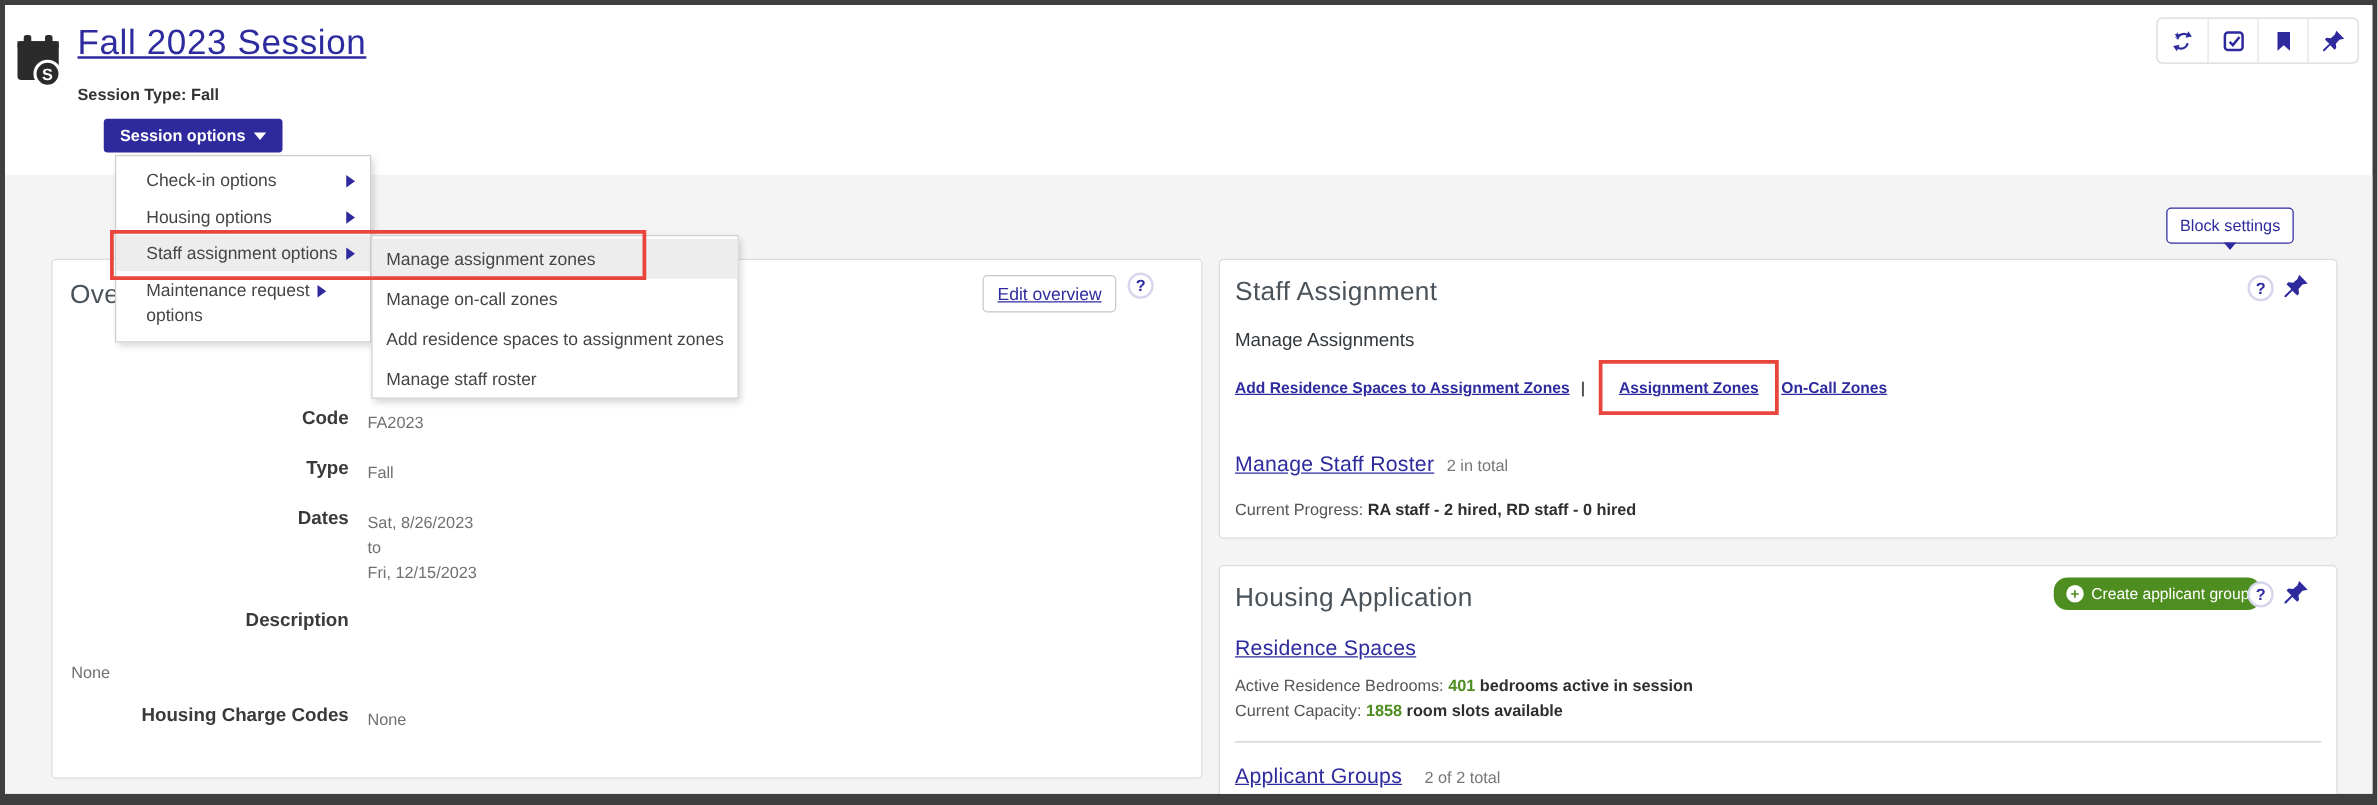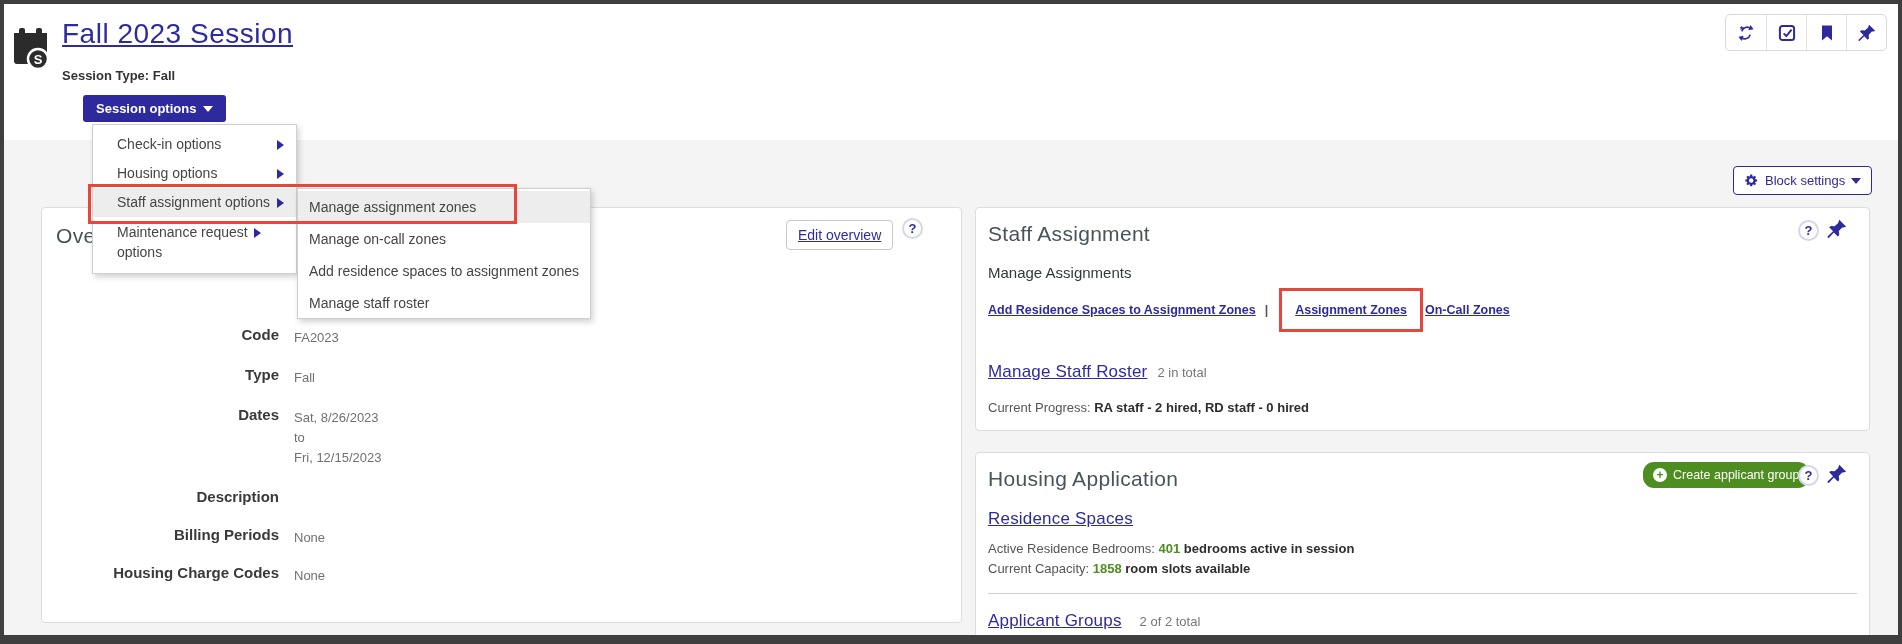--- a/index.html
+++ b/index.html
@@ -30,21 +30,21 @@
     border:1px solid #d9d9d9; border-radius:5px; background:#fff; overflow:hidden;
   }
   .icon-cell { width:40px; display:flex; align-items:center; justify-content:center; border-left:1px solid #e3e3e3; cursor:pointer; }
   .icon-cell:first-child { border-left:none; }
   .icon-cell svg { width:20px; height:20px; }
 
   
   .btn-outline {
     position:absolute; left:1729px; top:162px; height:29px; background:#fff; color:#2e2a9e;
     font-size:13px; border:1px solid #2e2a9e; border-radius:4px; padding:0 10px;
-    display:flex; align-items:center; gap:6px; cursor:pointer;
+    display:flex; align-items:center; gap:6px; cursor:pointer;flex-direction:column;
   }
   .btn-outline svg { width:15px; height:15px; }
 
   
   .card { position:absolute; background:#fff; border:1px solid #dcdcdc; border-radius:4px; }
   .card-title { font-size:21px; font-weight:400; color:#4a525a; letter-spacing:.3px; }
 
   .overview-card { left:37px; top:203px; width:921px; height:416px; }
   .overview-card .card-title { position:absolute; left:14px; top:16px; }
   .edit-btn {
@@ -195,21 +195,20 @@
         <div>Sat, 8/26/2023</div>
         <div>to</div>
         <div>Fri, 12/15/2023</div>
       </div>
     </div>
     <div class="frow" style="top:280px">
       <div class="flabel">Description</div>
       <div class="fvalue"></div>
     </div>
     <div class="frow" style="top:318px">
-      <div class="flabel">Billing Periods</div>
       <div class="fvalue">None</div>
     </div>
     <div class="frow" style="top:356px">
       <div class="flabel">Housing Charge Codes</div>
       <div class="fvalue">None</div>
     </div>
   </div>
 
   <div class="card right-card staff-card">
     <div class="card-title">Staff Assignment</div>

